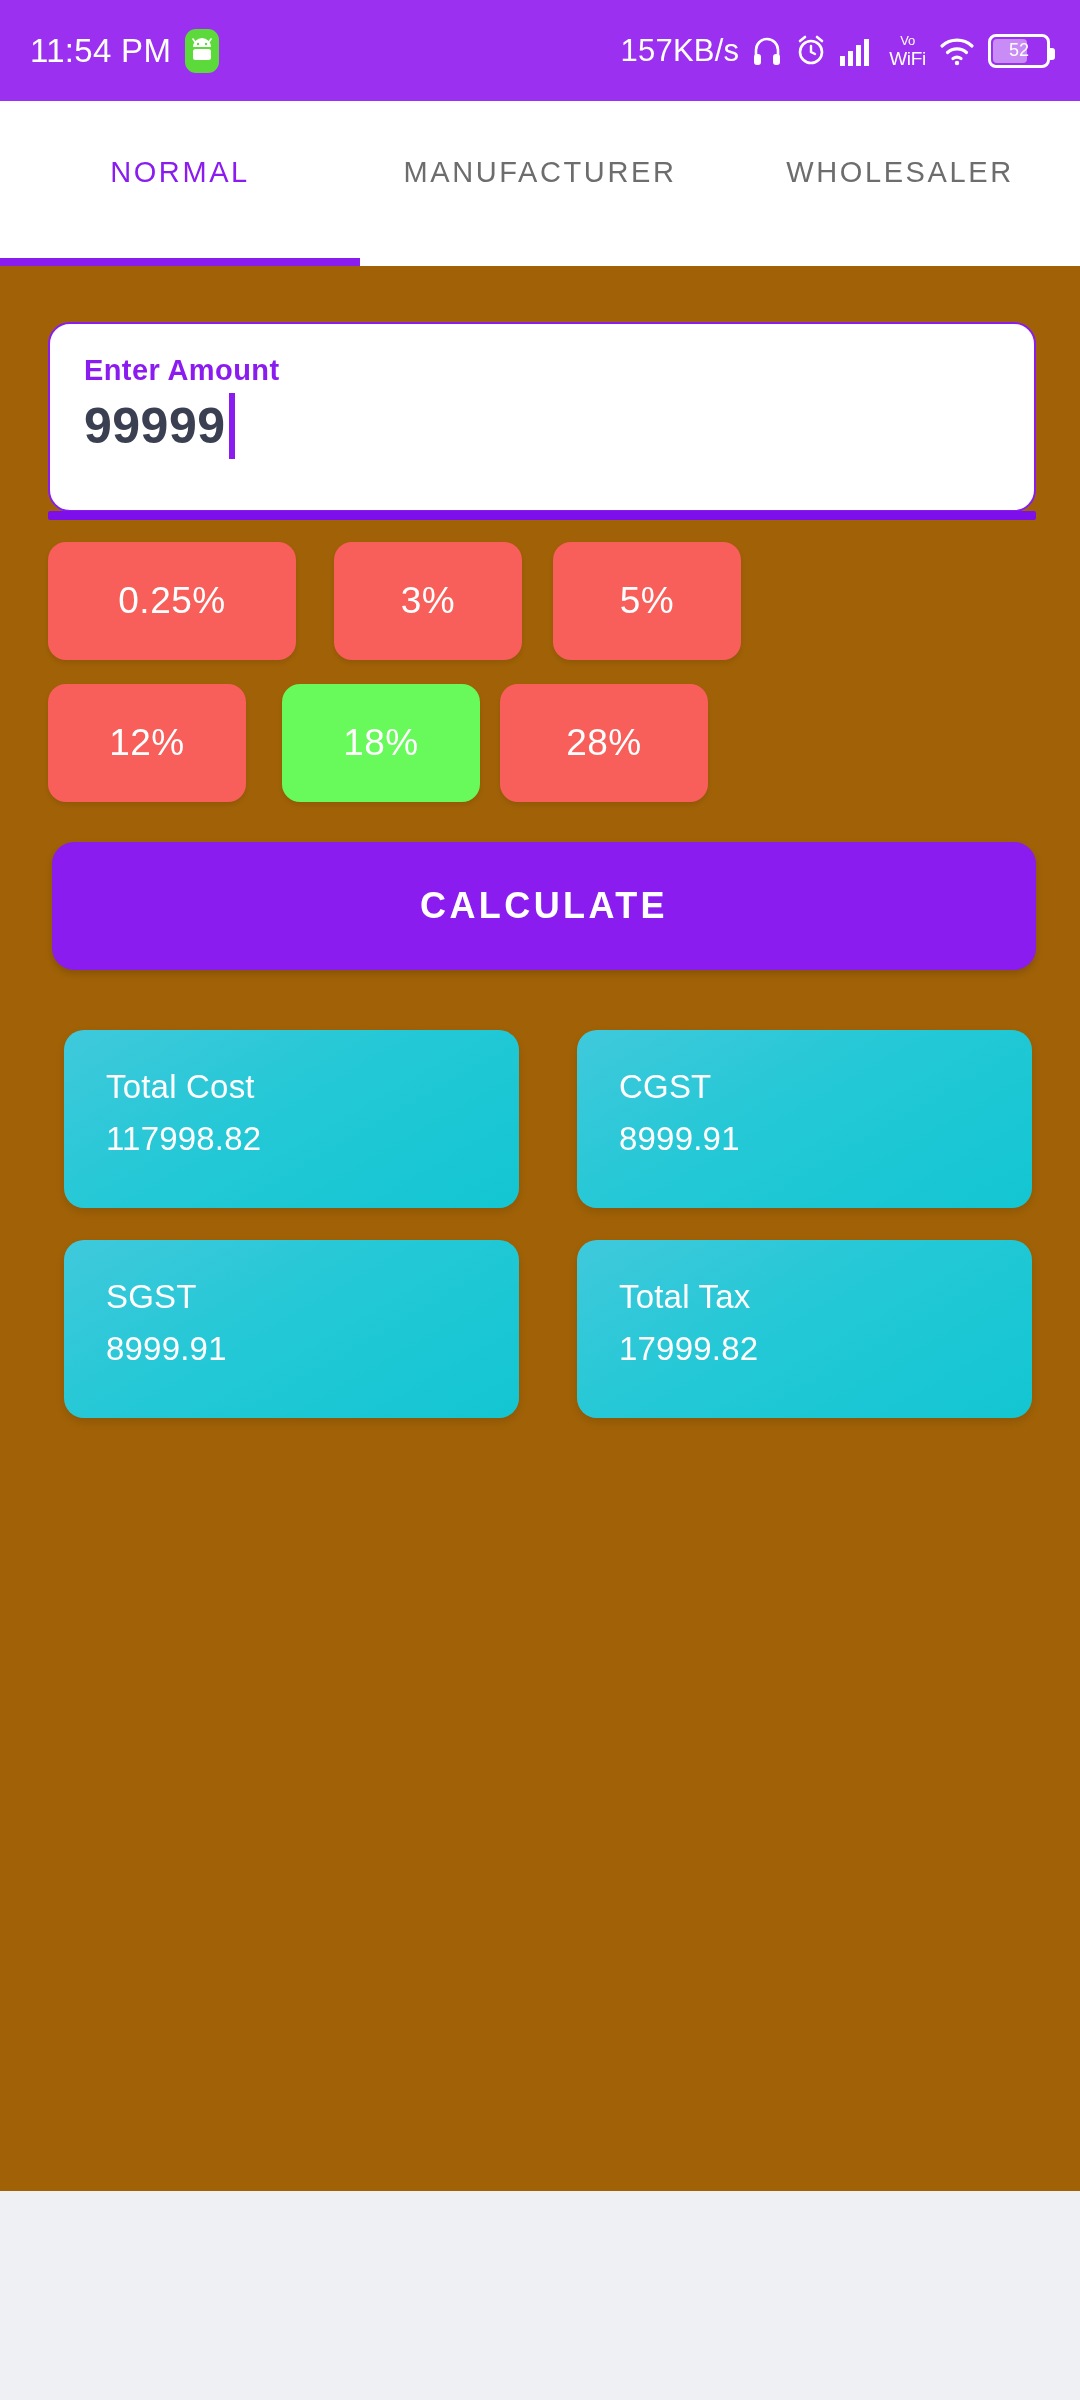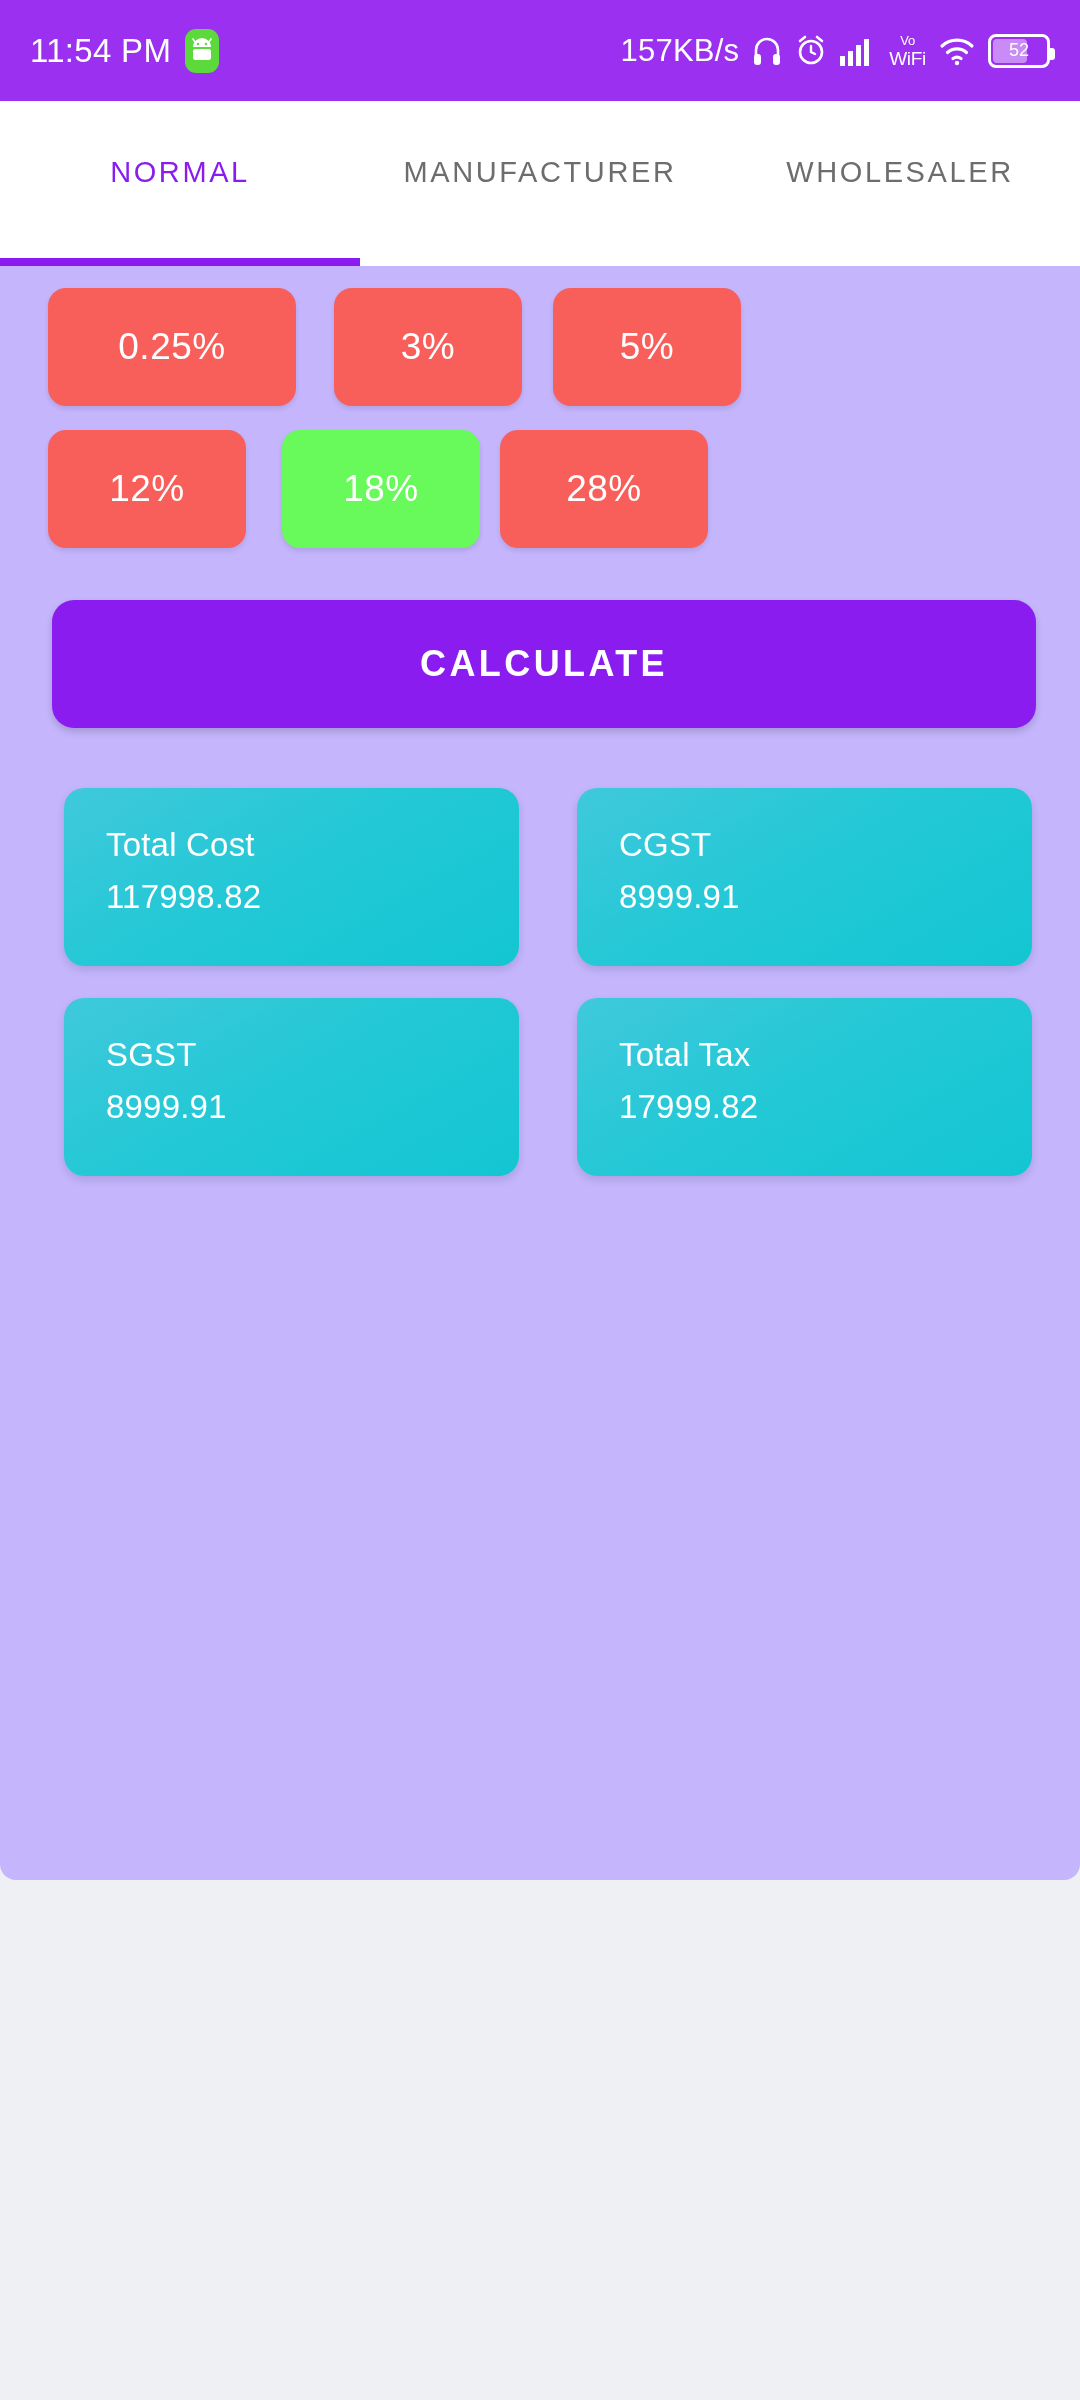--- a/index.html
+++ b/index.html
@@ -2,21 +2,21 @@
 <html><head>
 <meta charset="utf-8">
 <style>
   * { margin:0; padding:0; box-sizing:border-box; }
   html, body {
     width:1080px; height:2400px;
     background:#eff0f4;
     font-family:"Liberation Sans", sans-serif;
     overflow:hidden;
   }
-  .screen { position:relative; width:1080px; height:1880px; background:#c4b5fd;border-radius:16px; }
+  .screen { position:relative; width:1080px; height:2191px; background:#a16207; }
 
   
   .statusbar {
     height:101px; background:#9B30F0; color:#fff;
     display:flex; align-items:center; justify-content:space-between;
     padding:0 30px;
   }
   .sb-left { display:flex; align-items:center; gap:14px; }
   .sb-time { font-size:33px; font-weight:400; letter-spacing:.3px; }
   .android-chip {
@@ -91,21 +91,21 @@
   
   .r1 .b0 { width:248px; margin-left:4px; }
   .r1 .b1 { width:188px; margin-left:38px; }
   .r1 .b2 { width:188px; margin-left:31px; }
   
   .r2 .b0 { width:198px; margin-left:4px; }
   .r2 .b1 { width:198px; margin-left:36px; }
   .r2 .b2 { width:208px; margin-left:20px; }
 
   
-  .calc-wrap { margin:52px 44px 0 52px; }
+  .calc-wrap { margin:40px 44px 0 52px; }
   .calc-btn {
     height:128px; border-radius:22px; background:#8A1CF0;
     color:#ffffff; font-size:36px; font-weight:bold; letter-spacing:3.4px;
     display:flex; align-items:center; justify-content:center;
     box-shadow:0 4px 7px rgba(0,0,0,.16);
   }
 
   
   .results { margin:60px 48px 0 64px; }
   .res-row { display:flex; gap:58px; }
@@ -188,20 +188,30 @@
       <span>MANUFACTURER</span>
     </div>
     <div class="tab">
       <span>WHOLESALER</span>
     </div>
     <div class="tab-indicator"></div>
   </div>
 
   <div class="content">
 
+    <div class="amount-wrap">
+      <div class="amount-box">
+        <div class="amount-label">Enter Amount</div>
+        <div class="amount-valuerow">
+          <span class="amount-value">99999</span>
+          <span class="caret"></span>
+        </div>
+      </div>
+      <div class="amount-underline"></div>
+    </div>
 
     <div class="pct-row r1">
       <div class="pct-btn b0">
         <span>0.25%</span>
       </div>
       <div class="pct-btn b1">
         <span>3%</span>
       </div>
       <div class="pct-btn b2">
         <span>5%</span>

